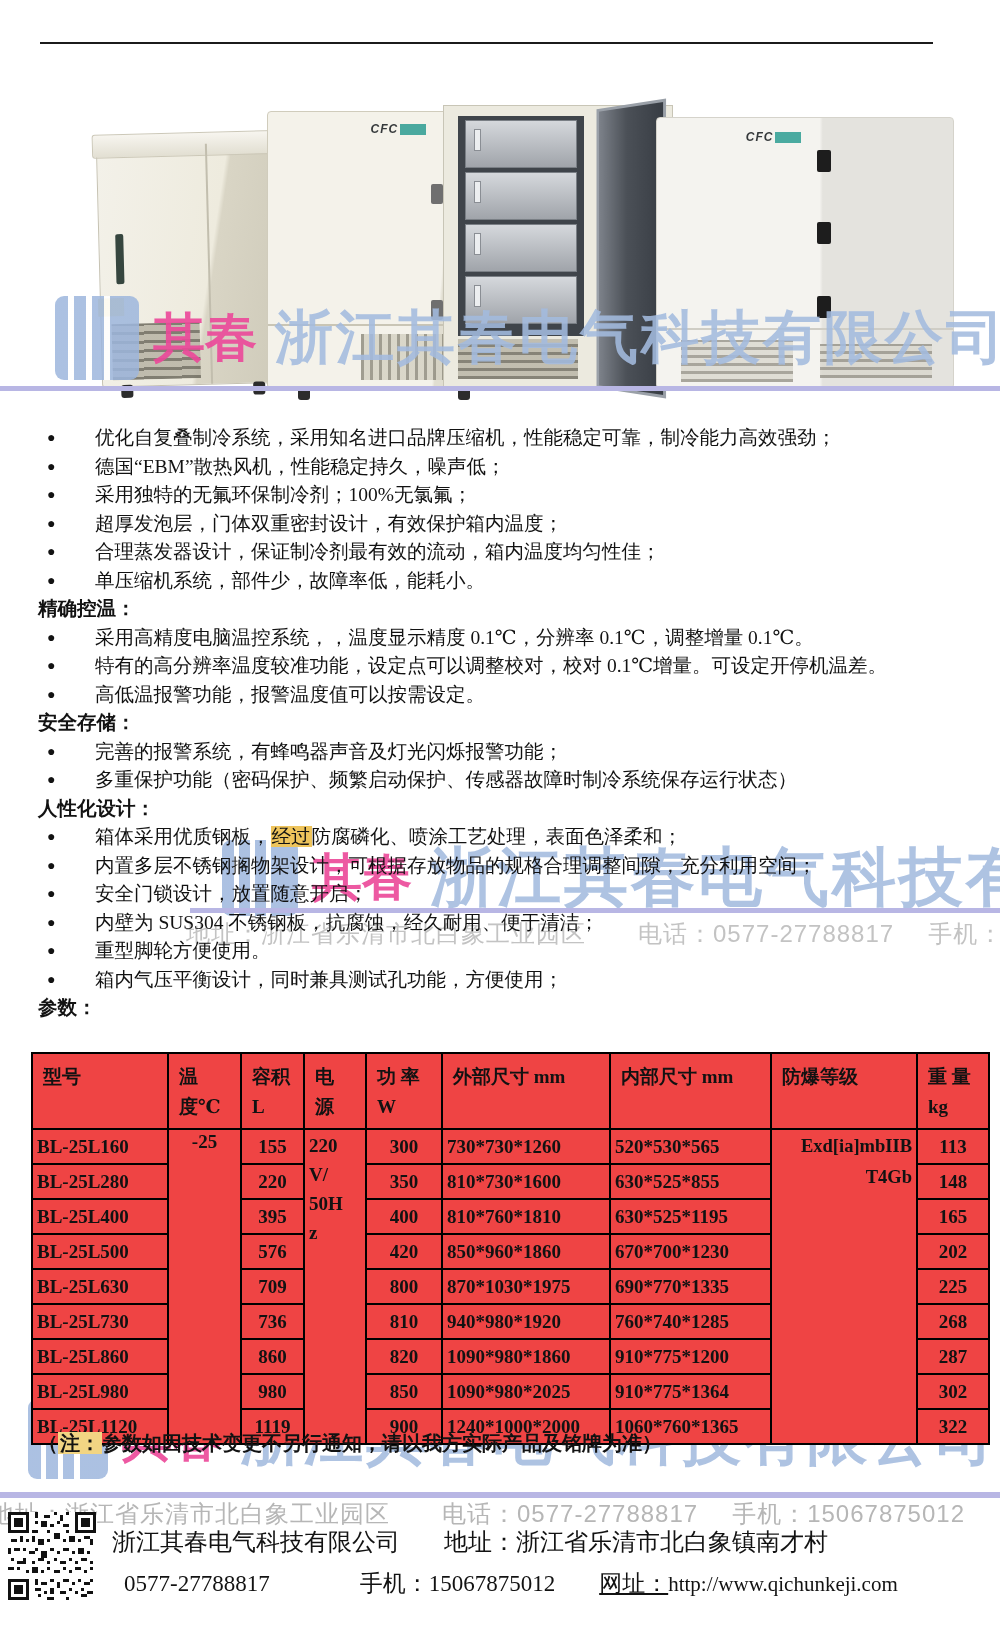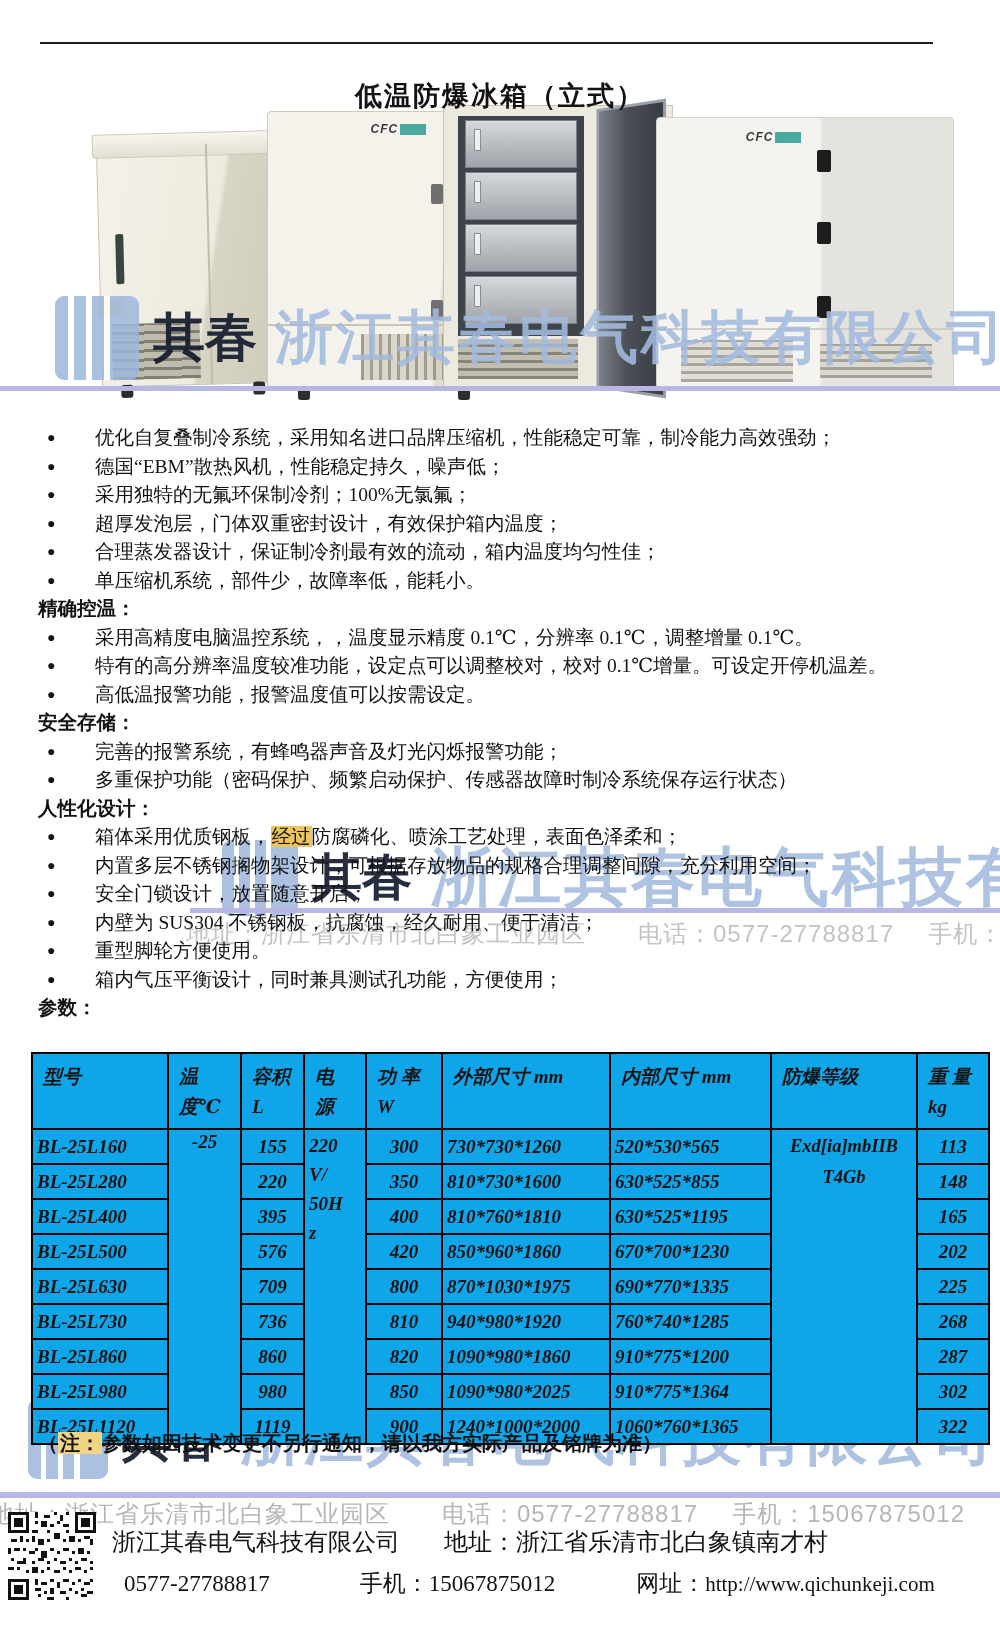--- a/index.html
+++ b/index.html
@@ -54,21 +54,21 @@
   .cfc-teal{display:inline-block;width:26px;height:11px;background:#2c9c92;vertical-align:middle;margin-left:2px;opacity:.85;}
   .f2 .cfc-logo{left:42%;top:10px;}
   .f4 .cfc-logo{left:30%;top:12px;}
 
   
   .wm{position:absolute;display:flex;align-items:center;white-space:nowrap;z-index:1;pointer-events:none;
       font-family:"Liberation Sans","DejaVu Sans",sans-serif;font-weight:bold;}
   .wm-logo{border-radius:9px;flex:none;margin-right:14px;
       background:linear-gradient(90deg,#9db6dd 0 16%,#ffffff 16% 23%,#9db6dd 23% 37%,#ffffff 37% 44%,#9db6dd 44% 58%,#ffffff 58% 65%,#9db6dd 65% 100%);
       opacity:.85;}
-  .wm-brand{color:#0f172a;opacity:.9;margin-right:18px;}
+  .wm-brand{color:#ec4899;opacity:.9;margin-right:18px;}
   .wm-co{color:#a3bbdf;opacity:.88;letter-spacing:3px;}
   .wm-top{left:55px;top:296px;}
   .wm-top .wm-logo{width:84px;height:84px;}
   .wm-top .wm-brand{font-size:52px;}
   .wm-top .wm-co{font-size:58px;}
   .wm-mid{left:222px;top:834px;}
   .wm-mid .wm-logo{width:76px;height:76px;}
   .wm-mid .wm-brand{font-size:50px;}
   .wm-mid .wm-co{font-size:64px;}
   .wm-bot{left:28px;top:1398px;}
@@ -92,49 +92,48 @@
   
   .features{position:absolute;left:38px;top:424px;width:930px;z-index:2;font-size:19.5px;line-height:28.5px;}
   .feature-heading{font-weight:bold;}
   .bullet{display:flex;}
   .bullet .dot{flex:none;width:48px;padding-left:9px;font-size:14px;}
   .bullet .btxt{flex:1;white-space:nowrap;}
   .hl-amber{background:#eec45c;padding:0 1px;}
 
   
   table.params{position:absolute;left:31px;top:1052px;width:957px;z-index:2;border-collapse:collapse;
-      table-layout:fixed;font-weight:bold;font-size:19px;background:#0ea5e9;font-style:italic;}
+      table-layout:fixed;font-weight:bold;font-size:19px;background:#ef4444;}
   table.params th,table.params td{border:2px solid #000;overflow:hidden;}
   table.params th{vertical-align:top;text-align:left;padding:8px 4px 6px 10px;line-height:30px;font-size:19px;}
   table.params td{height:31px;padding:1px 4px 1px 4px;}
   td.c-model{text-align:left;padding-left:12px;}
   td.c-num{text-align:center;}
   td.c-temp{vertical-align:top;text-align:center;padding-top:6px;}
   td.c-supply{vertical-align:top;text-align:left;padding:6px 2px 0 12px;line-height:29px;}
   td.c-dim{text-align:left;padding-left:12px;}
-  td.c-rating{vertical-align:top;text-align:center;padding:6px 4px 0 12px;line-height:31px;font-size:18.5px;}
+  td.c-rating{vertical-align:top;text-align:right;padding:6px 4px 0 12px;line-height:31px;font-size:18.5px;}
 
   
   .note{position:absolute;left:38px;top:1430px;z-index:2;font-size:20px;font-weight:bold;white-space:nowrap;}
   .note .hl{background:#f2d583;padding:0 2px;}
   .qr{position:absolute;left:8px;top:1512px;width:88px;height:88px;z-index:3;}
   .foot1{position:absolute;left:112px;top:1526px;z-index:2;font-size:24px;white-space:nowrap;}
   .foot1 .gap{margin-left:44px;}
   .foot2{position:absolute;left:124px;top:1568px;z-index:2;font-size:23px;white-space:nowrap;}
   .foot2 .gap{margin-left:90px;}
-  .foot2 .gap2{margin-left:81px;}
+  .foot2 .gap2{margin-left:44px;text-decoration:underline;}
   .foot2 .url{font-size:21px;}
 </style>
 </head>
 <body>
 
 <div class="page">
 
   <div class="top-rule"></div>
-  <h1 class="title">低温防爆冰箱（立式）</h1>
 
   <div class="photos">
     <div class="fridge f1">
       <div class="f1-cap"></div>
       <div class="f1-doorline"></div>
       <div class="f1-handle"></div>
       <div class="f1-grille"></div>
       <div class="f1-sticker"></div>
       <div class="caster" style="left:18px;"></div>
       <div class="caster" style="left:150px;"></div>

